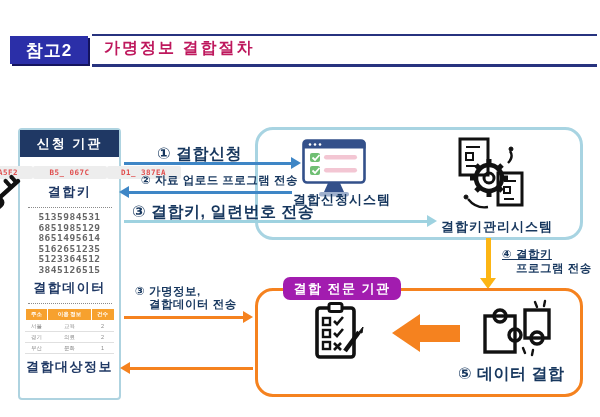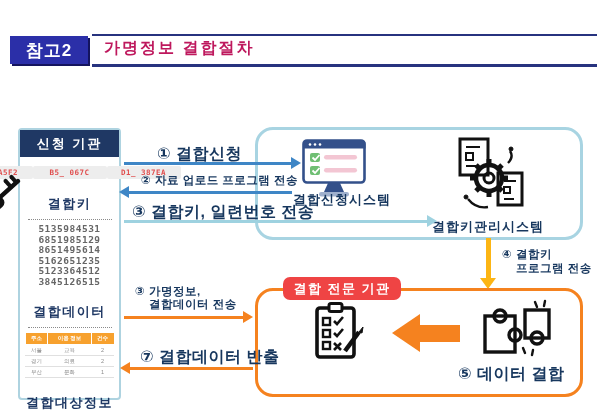--- a/index.html
+++ b/index.html
@@ -15,35 +15,35 @@
   
   .panel{position:absolute;left:18px;top:128px;width:103px;height:272px;background:#fff;
     border:2px solid #aed3e0;border-radius:4px;box-sizing:border-box;display:flex;flex-direction:column;align-items:center;}
   .panel-hdr{width:100%;height:27px;background:#1f3864;color:#fff;font-size:13px;font-weight:bold;
     letter-spacing:2px;display:flex;align-items:center;justify-content:center;flex:none;}
   .chips{position:relative;margin-top:9px;display:flex;flex-direction:row;gap:0;align-items:flex-start;flex:none;}
   .chip{width:74px;height:13px;background:#ededed;border-radius:2px;color:#e04e4e;
     font-size:7.5px;font-weight:bold;font-family:"DejaVu Sans Mono",monospace;
     display:flex;align-items:center;justify-content:center;letter-spacing:0.5px;}
   .key-ic{position:absolute;left:14px;top:-2px;}
-  .mini-label{font-size:13px;font-weight:bold;color:#1f3864;letter-spacing:1.5px;margin-top:16px;flex:none;}
+  .mini-label{font-size:13px;font-weight:bold;color:#1f3864;letter-spacing:1.5px;margin-top:4px;flex:none;}
   .dots{width:84px;border-top:1.6px dotted #8a8a8a;margin-top:6px;flex:none;}
   .serials{margin-top:4px;text-align:center;font-family:"DejaVu Sans Mono",monospace;
     font-size:9.5px;font-weight:bold;color:#666;line-height:10.5px;letter-spacing:0.5px;flex:none;}
   .mini-table{width:90px;margin-top:4px;border-collapse:collapse;font-size:5.5px;flex:none;}
   .mini-table th{background:#f7a12e;color:#fff;padding:2px 1px;border:1px solid #fff;font-weight:bold;}
   .mini-table td{color:#8a8a8a;text-align:center;padding:1.5px 1px;border-bottom:1px solid #e0e0e0;}
   
   .gbox{position:absolute;box-sizing:border-box;border-radius:18px;background:#fff;}
   .gbox.blue{left:255px;top:127px;width:328px;height:113px;border:3px solid #a8d4e2;}
   .gbox.orange{left:255px;top:288px;width:328px;height:109px;border:3px solid #f5821f;}
   .gbadge{position:absolute;height:23px;border-radius:7px;color:#fff;font-size:13px;font-weight:bold;
     letter-spacing:1.5px;display:flex;align-items:center;justify-content:center;z-index:3;}
   .gbadge.blue{left:283px;top:115px;width:184px;background:#8ccadc;}
-  .gbadge.orange{left:283px;top:277px;width:118px;background:#ef4444;}
+  .gbadge.orange{left:283px;top:277px;width:118px;background:#a21caf;}
   .sys-label{position:absolute;font-size:13px;font-weight:bold;color:#17375e;letter-spacing:1px;white-space:nowrap;}
   
   .arr{position:absolute;height:3px;}
   .arr .head{position:absolute;top:-5px;width:0;height:0;border-top:6.5px solid transparent;border-bottom:6.5px solid transparent;}
   .arr.right .head{right:-9px;border-left:10px solid;}
   .arr.left .head{left:-9px;border-right:10px solid;}
   .alabel{position:absolute;font-size:16px;font-weight:bold;color:#17375e;white-space:nowrap;letter-spacing:0.5px;}
   .alabel.small{font-size:11.5px;}
   
   .varr{position:absolute;width:5px;background:#fcb514;}
@@ -165,41 +165,41 @@
           <line x1="28" y1="52" x2="24" y2="56"></line>
       </g>
       <circle cx="37" cy="43" r="13" stroke-width="4.5"></circle>
       <circle cx="37" cy="43" r="5" stroke-width="3"></circle>
       <path d="M16 64 q8 10 20 8" stroke-width="2.4"></path>
       <circle cx="14" cy="62" r="2" fill="#111"></circle>
       <path d="M58 16 q4 6 -2 12" stroke-width="2.4"></path>
       <circle cx="59" cy="14" r="2" fill="#111"></circle>
     </svg>
   </span>
-  <div class="sys-label" style="left:432px;top:218px;">결합키관리시스템</div>
+  <div class="sys-label" style="left:441px;top:218px;">결합키관리시스템</div>
 
   <div class="alabel" style="left:157px;top:144px;">① 결합신청</div>
   <div class="arr right" style="left:124px;top:162px;width:168px;background:#3e86c6;">
     <span class="head" style="border-left-color:#3e86c6;"></span>
   </div>
 
   <div class="alabel" style="left:128px;top:173px;font-size:11.5px;margin-left:13px;">② 자료 업로드 프로그램 전송</div>
   <div class="arr left" style="left:128px;top:191px;width:164px;background:#3e86c6;">
     <span class="head" style="border-right-color:#3e86c6;"></span>
   </div>
 
   <div class="alabel" style="left:132px;top:202px;">③ 결합키, 일련번호 전송</div>
   <div class="arr right" style="left:124px;top:220px;width:304px;background:#9ed2e0;">
     <span class="head" style="border-left-color:#9ed2e0;"></span>
   </div>
 
   <div class="varr" style="left:486px;top:238px;height:42px;">
     <span class="vhead"></span>
   </div>
-  <div class="alabel small" style="left:502px;top:247px;">④ 결합키</div>
+  <div class="alabel small" style="left:502px;top:247px;text-decoration:underline;">④ 결합키</div>
   <div class="alabel small" style="left:516px;top:261px;">프로그램 전송</div>
 
   <div class="gbox orange"></div>
   <div class="gbadge orange">결합 전문 기관</div>
 
   <span class="icon-wrap" style="left:312px;top:301px;">
     <svg width="54" height="60" viewBox="0 0 54 60" fill="none" stroke="#111">
       <rect x="5" y="7" width="37" height="49" rx="3" stroke-width="3.6"></rect>
       <rect x="17" y="2.5" width="13" height="8" rx="2" fill="#fff" stroke-width="3"></rect>
       <rect x="11" y="17" width="7" height="7" stroke-width="2.4"></rect>
@@ -236,18 +236,17 @@
     </svg>
   </span>
   <div class="alabel" style="left:458px;top:364px;">⑤ 데이터 결합</div>
 
   <div class="alabel small" style="left:135px;top:284px;">③ 가명정보,</div>
   <div class="alabel small" style="left:149px;top:297px;">결합데이터 전송</div>
   <div class="arr right" style="left:124px;top:316px;width:120px;background:#f5821f;">
     <span class="head" style="border-left-color:#f5821f;"></span>
   </div>
 
-  <div class="alabel" style="left:140px;top:347px;">⑦ 결합데이터 반출</div>
   <div class="arr left" style="left:129px;top:367px;width:124px;background:#f5821f;">
     <span class="head" style="border-right-color:#f5821f;"></span>
   </div>
 
 </div>
 
 </body></html>

